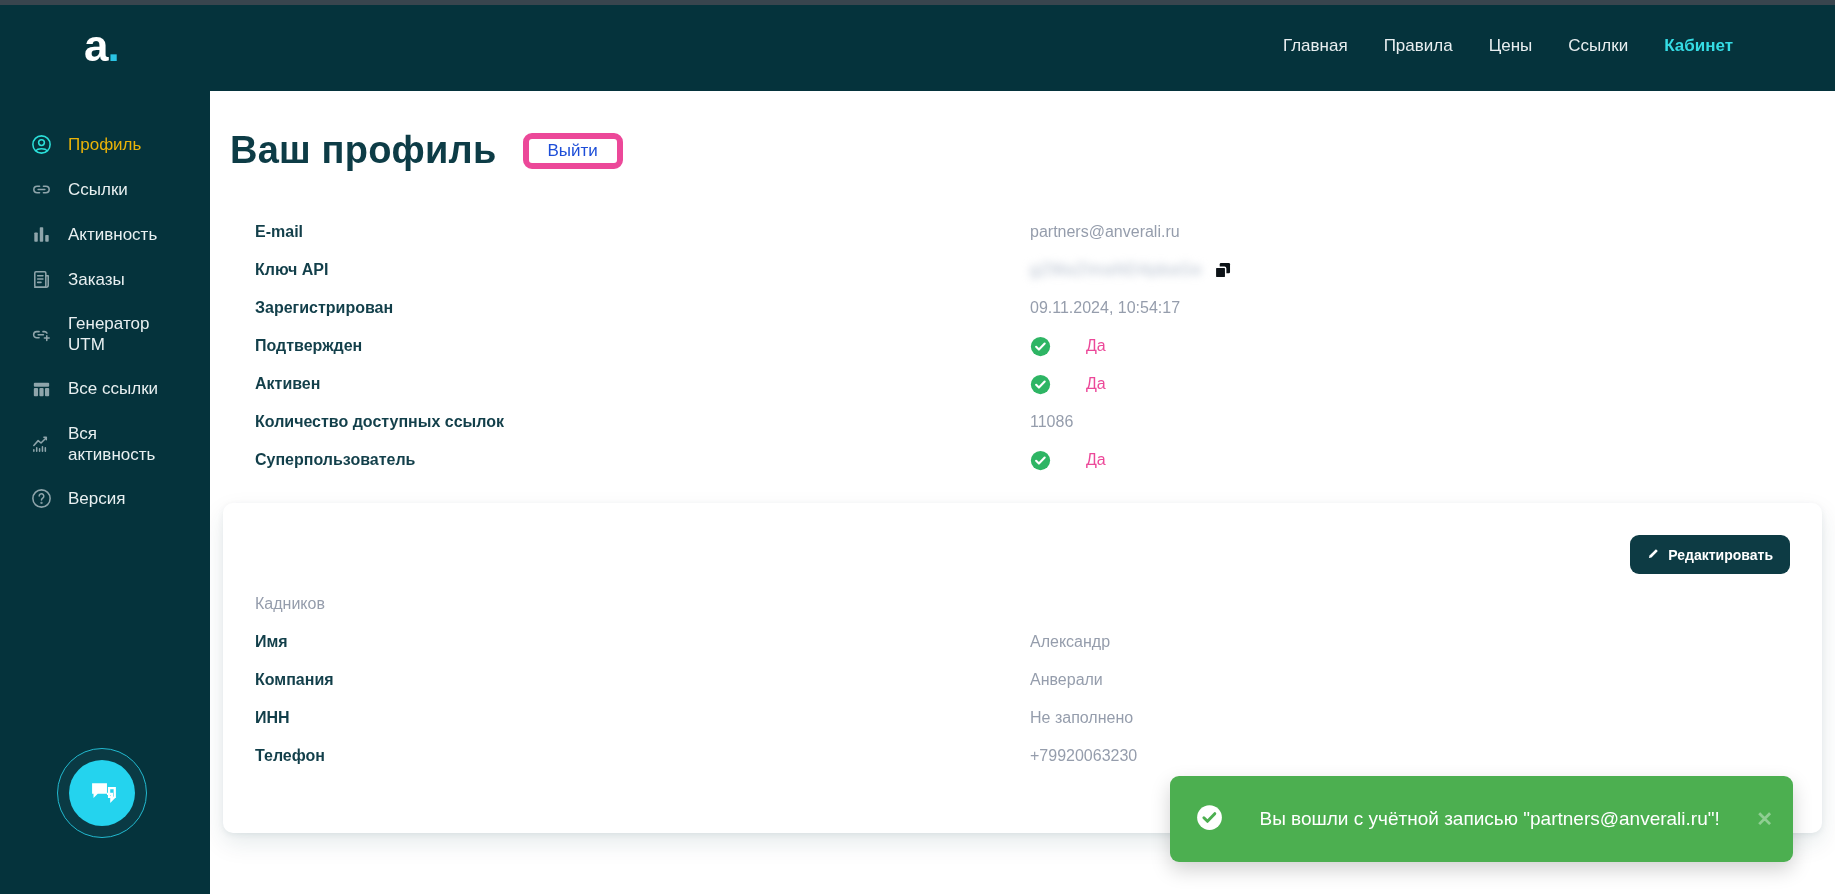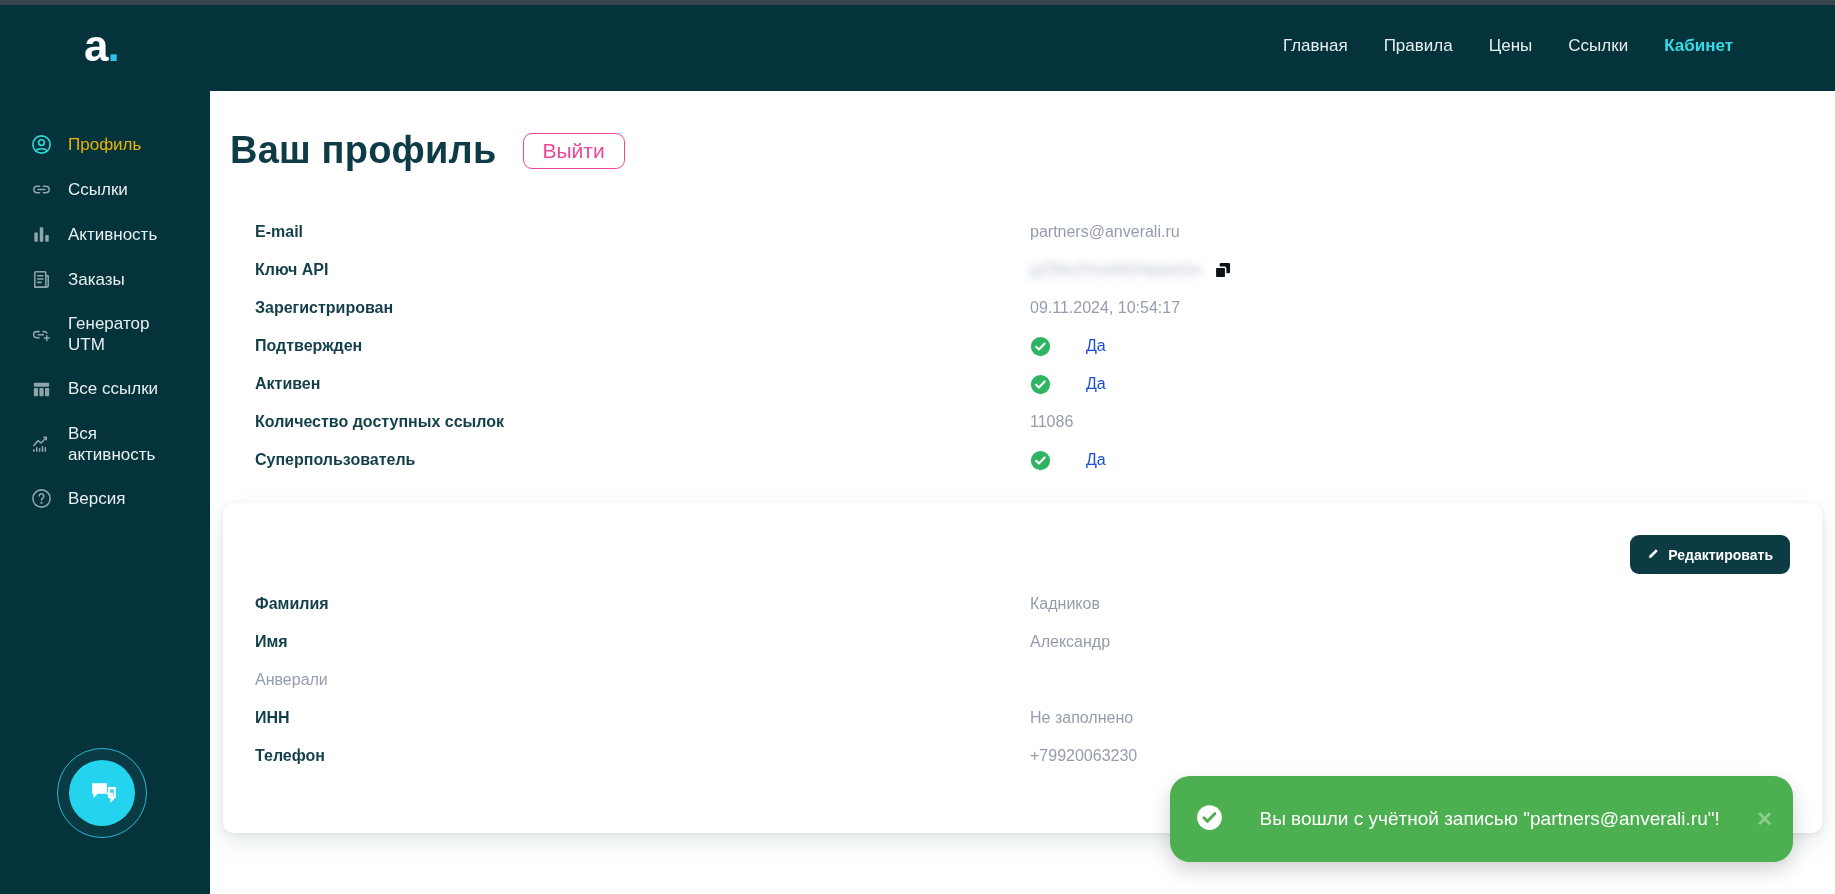--- a/index.html
+++ b/index.html
@@ -28,42 +28,42 @@
   
   .main-col { flex:1; display:flex; flex-direction:column; }
   .topbar { height:91px; background:#05333c; display:flex; align-items:center; justify-content:flex-end; padding-right:102px; }
   .top-nav { display:flex; align-items:center; gap:36px; }
   .nav-link { color:#e8eef0; font-size:17px; text-decoration:none; cursor:pointer; }
   .nav-link.active { color:#35dce4; font-weight:700; }
 
   .content { flex:1; background:#ffffff; position:relative; padding:38px 0 0 20px; }
   .page-head { display:flex; align-items:center; gap:26px; }
   .page-title { font-size:38px; font-weight:700; color:#0d3c46; letter-spacing:.2px; }
-  .logout-btn { height:36px; padding:0 19px; background:#ffffff; border:1px solid #ec4899; border-radius:9px;
-    font-size:21px; color:#ec4899; font-family:inherit; cursor:pointer; }
+  .logout-btn { height:36px; padding:0 19px; background:#ffffff; border:6px solid #ec4899; border-radius:9px;
+    font-size:17px; color:#1d4ed8; font-family:inherit; cursor:pointer; }
 
   .rows { margin-top:41px; }
   .row { display:flex; align-items:center; height:38px; padding-left:25px; }
   .row-label { width:775px; font-size:16px; font-weight:600; color:#123f4a; }
   .row-value { font-size:16px; color:#959dac; display:flex; align-items:center; gap:8px;text-align:center; }
-  .row-value.bool { color:#1d4ed8;gap:35px; }
+  .row-value.bool { color:#ec4899;gap:35px; }
   .secret-text { filter:blur(4px); color:#aeb9c9; letter-spacing:1px; }
   .copy-btn { background:none; border:none; cursor:pointer; padding:0; margin-left:2px; display:flex; align-items:center; }
   .check-badge { width:21px; height:21px; display:flex; }
 
   .card { margin:24px 0 0 -7px; width:1599px; height:330px; background:#ffffff; border-radius:10px;
     box-shadow:0 2px 6px rgba(13,60,70,.07), 0 10px 24px rgba(13,60,70,.10); position:relative; padding-top:82px; }
   .card .rows { margin-top:0; }
   .card .row { padding-left:32px; }
   .edit-btn { position:absolute; top:32px; right:32px; height:39px; padding:16px 17px; background:#0d3b44; color:#ffffff;
     border:none; border-radius:9px; font-size:14px; font-weight:700; font-family:inherit; cursor:pointer;
     display:flex; align-items:center; gap:8px; }
 
   
-  .toast { position:absolute; left:1170px; top:776px; width:623px; height:86px; background:#4caf50; border-radius:20px;
+  .toast { position:absolute; left:1170px; top:776px; width:623px; height:86px; background:#4caf50; border-radius:9px;
     box-shadow:0 8px 20px rgba(0,0,0,.18); display:flex; align-items:center; padding:0 20px 0 26px; gap:22px; z-index:10; }
   .toast-msg { color:#ffffff; font-size:19px; flex:1; text-align:center; }
   .toast-close { background:none; border:none; color:#8fce92; font-size:20px; font-weight:700; cursor:pointer; line-height:1; }
 </style>
 </head>
 <body>
 
 <div class="topstrip"></div>
 
 <div class="app">
@@ -254,28 +254,28 @@
         <button class="edit-btn">
           <span>
             <svg width="13" height="13" viewBox="0 0 24 24">
                 <path d="M3.5 20.5l1.2-4.7L16.5 4l3.5 3.5L8.2 19.3z" fill="#ffffff"></path>
               </svg>
           </span>
           <span>Редактировать</span>
         </button>
         <div class="rows" id="personal-rows">
             <div class="row">
-              <div class="row-label">Фамилия</div>
               <div class="row-value">Кадников</div>
             </div>
             <div class="row">
               <div class="row-label">Имя</div>
               <div class="row-value">Александр</div>
             </div>
             <div class="row">
+              <div class="row-label">Компания</div>
               <div class="row-value">Анверали</div>
             </div>
             <div class="row">
               <div class="row-label">ИНН</div>
               <div class="row-value">Не заполнено</div>
             </div>
             <div class="row">
               <div class="row-label">Телефон</div>
               <div class="row-value">+79920063230</div>
             </div>

